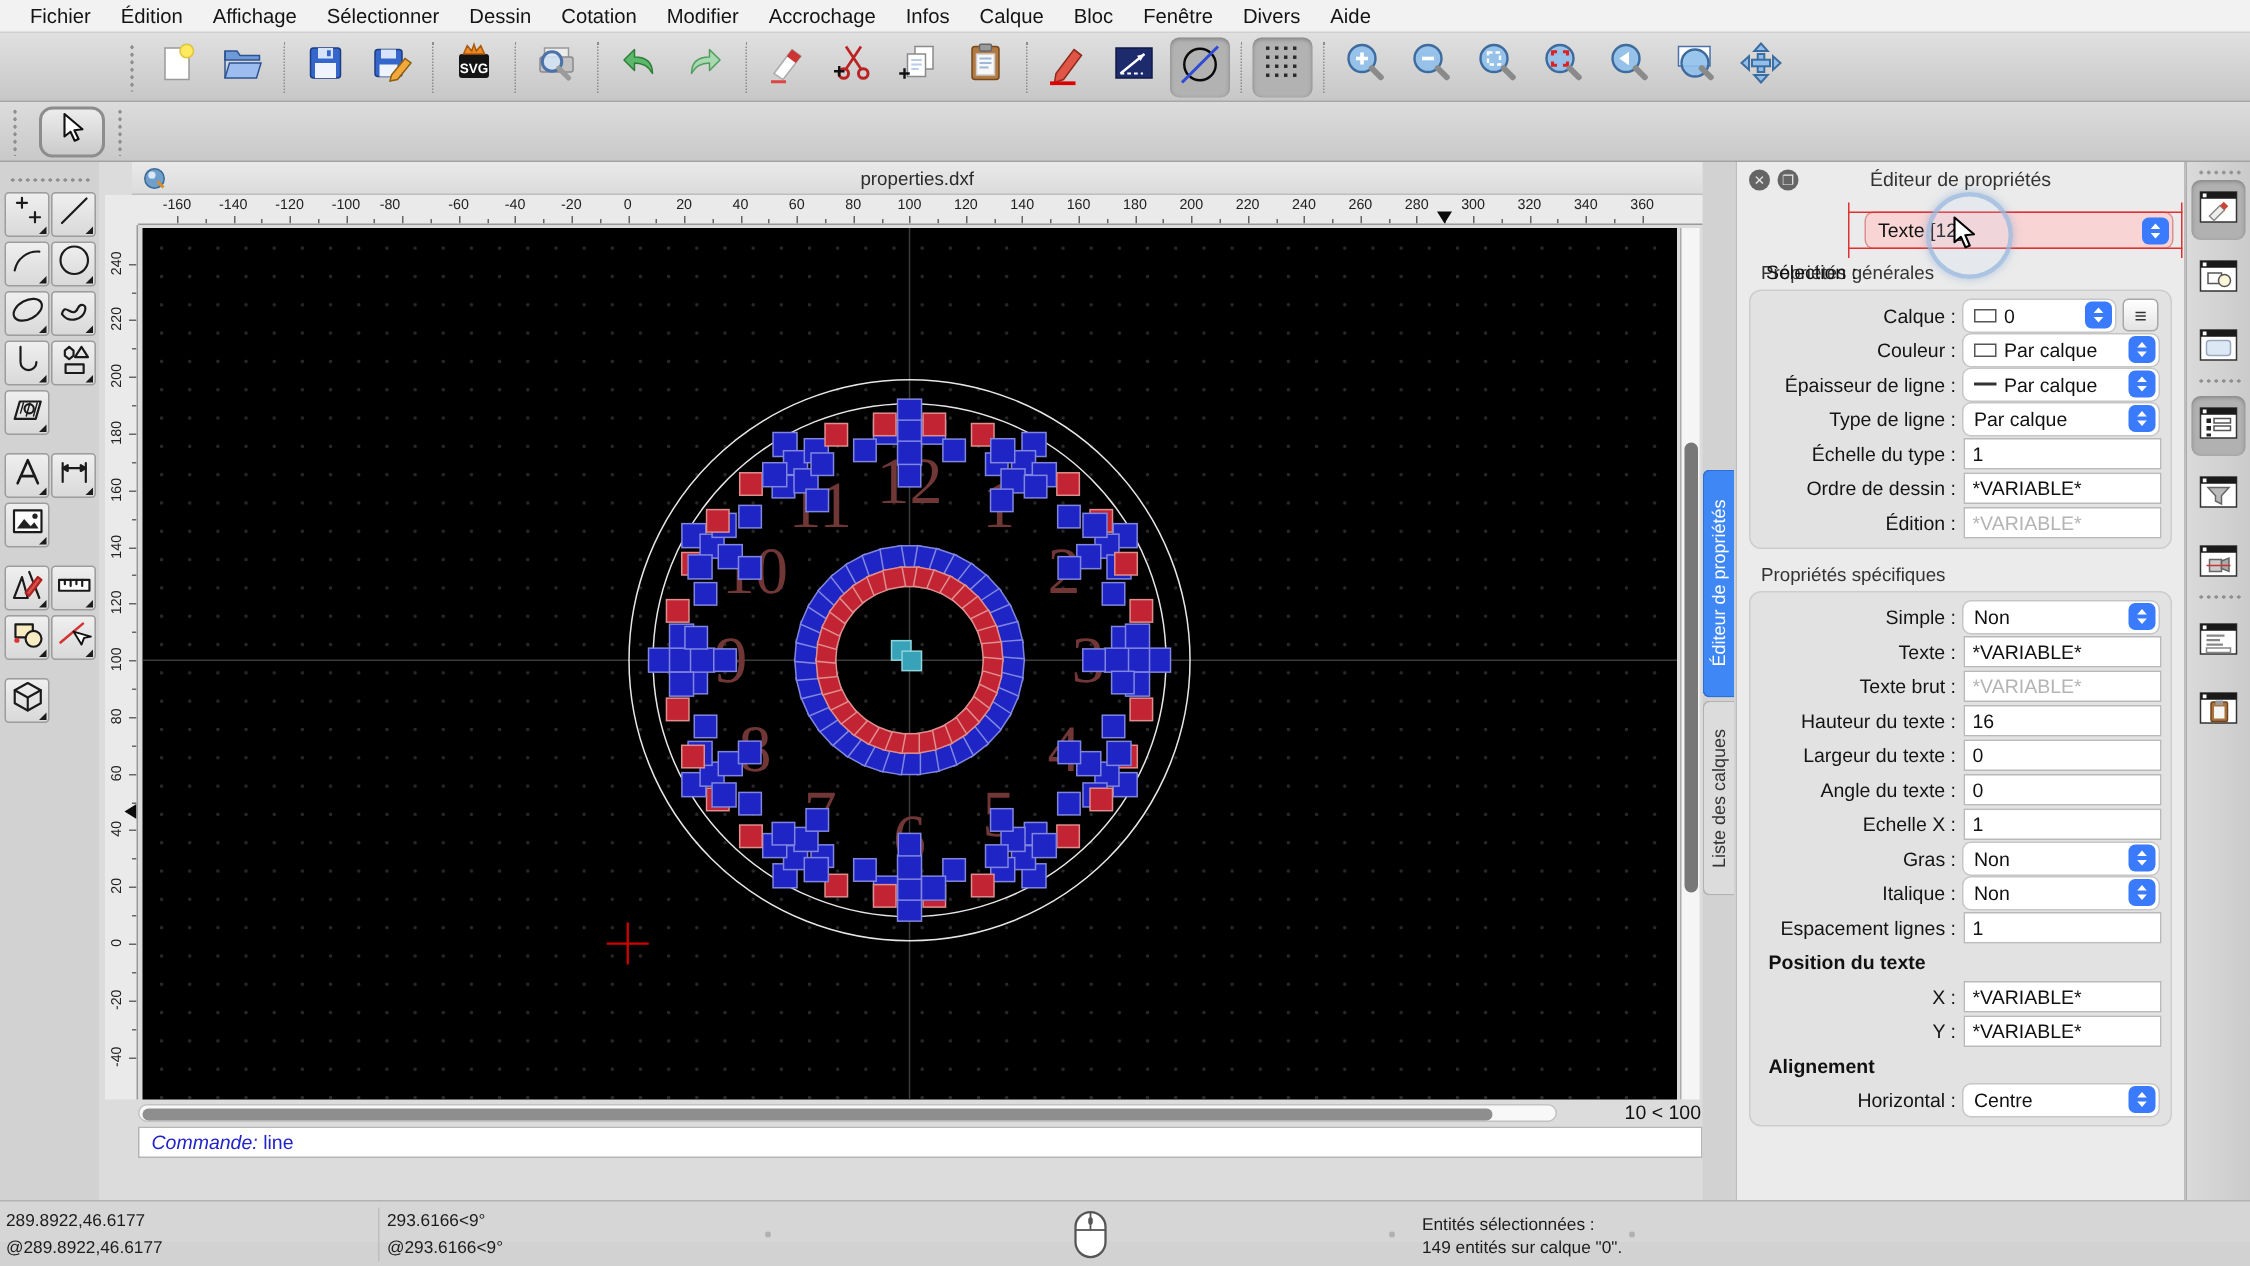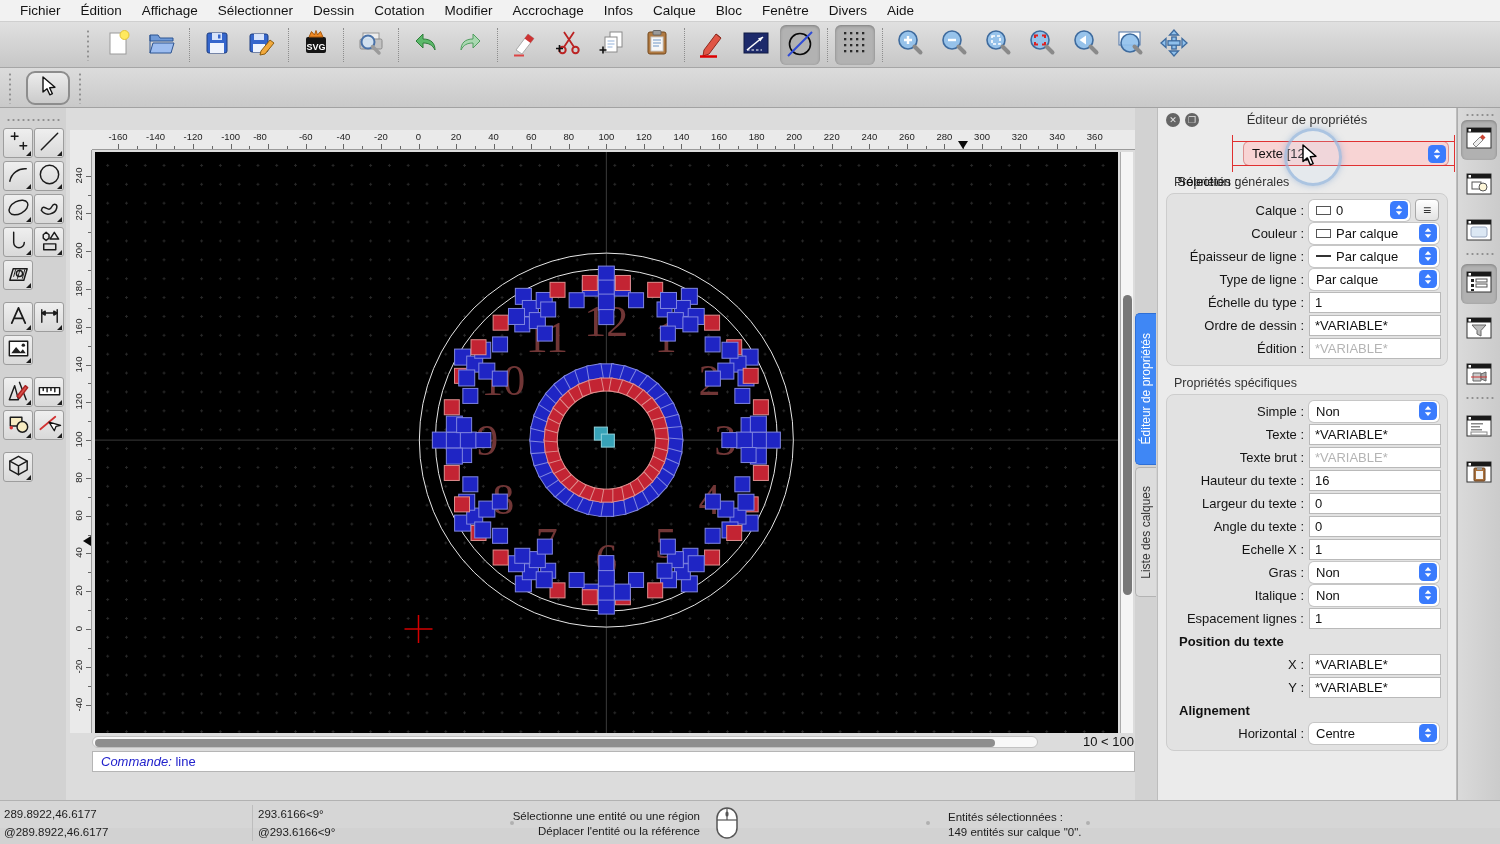--- a/index.html
+++ b/index.html
@@ -409,20 +409,28 @@
     </div>
     <div class="pbtn" style="left: 3px; top: 344px;">
       <span><svg viewBox="0 0 28 28" width="27" height="27" fill="none" stroke="#1b1b1b" stroke-width="1.5" stroke-linecap="round" stroke-linejoin="round">
           <path d="M14 4.5l9 5v9l-9 5-9-5v-9z"></path>
           <path d="M5 9.5l9 5 9-5M14 14.5v9"></path>
         </svg></span>
     </div>
   </div>
 
 <div class="doc">
+  <div class="doc-titlebar">
+    <span class="doc-icon"><svg width="16" height="16">
+          <circle cx="8" cy="8" r="6.5" fill="#6f9fca" stroke="#3c6a96"></circle>
+          <circle cx="6.3" cy="5.8" r="2.4" fill="#dbe9f6"></circle>
+          <path d="M10 10l4 4" stroke="#d98f2b" stroke-width="2"></path>
+        </svg></span>
+    <span>properties.dxf</span>
+  </div>
   <div class="corner"></div>
   <div class="h-ruler" id="h-ruler">
       <span class="hlab" style="left:25.939999999999998px">-160</span>
       <div class="htick" style="left:25.939999999999998px;height:5px;"></div>
       <div class="htick" style="left:44.724999999999966px;height:3px;"></div>
       <span class="hlab" style="left:63.50999999999999px">-140</span>
       <div class="htick" style="left:63.50999999999999px;height:5px;"></div>
       <div class="htick" style="left:82.29499999999999px;height:3px;"></div>
       <span class="hlab" style="left:101.07999999999998px">-120</span>
       <div class="htick" style="left:101.07999999999998px;height:5px;"></div>
@@ -1050,24 +1058,20 @@
     </div>
   </div>
 
 <div class="statusbar">
   <span class="st" style="left:4px;top:7px;">289.8922,46.6177</span>
   <span class="st" style="left:4px;top:25px;">@289.8922,46.6177</span>
   <div class="sdiv" style="left:252px;"></div>
   <span class="st" style="left:258px;top:7px;">293.6166&lt;9°</span>
   <span class="st" style="left:258px;top:25px;">@293.6166&lt;9°</span>
   <div class="sdot" style="left:510px;top:20px;"></div>
-  <div class="hintblock">
-    <div>Sélectionne une entité ou une région</div>
-    <div>Déplacer l'entité ou la référence</div>
-  </div>
   <svg class="st" style="left:714px;top:5px;" width="26" height="34" viewBox="0 0 26 34">
       <rect x="3" y="2" width="20" height="30" rx="10" fill="#fff" stroke="#555" stroke-width="1.5"></rect>
       <line x1="13" y1="2" x2="13" y2="14" stroke="#555" stroke-width="1.2"></line>
       <line x1="3" y1="14" x2="23" y2="14" stroke="#555" stroke-width="1.2"></line>
       <rect x="11.5" y="5.5" width="3" height="5" rx="1.5" fill="#555"></rect>
     </svg>
   <div class="sdot" style="left:926px;top:20px;"></div>
   <div class="selblock">
     <div>Entités sélectionnées :</div>
     <div>149 entités sur calque "0".</div>

